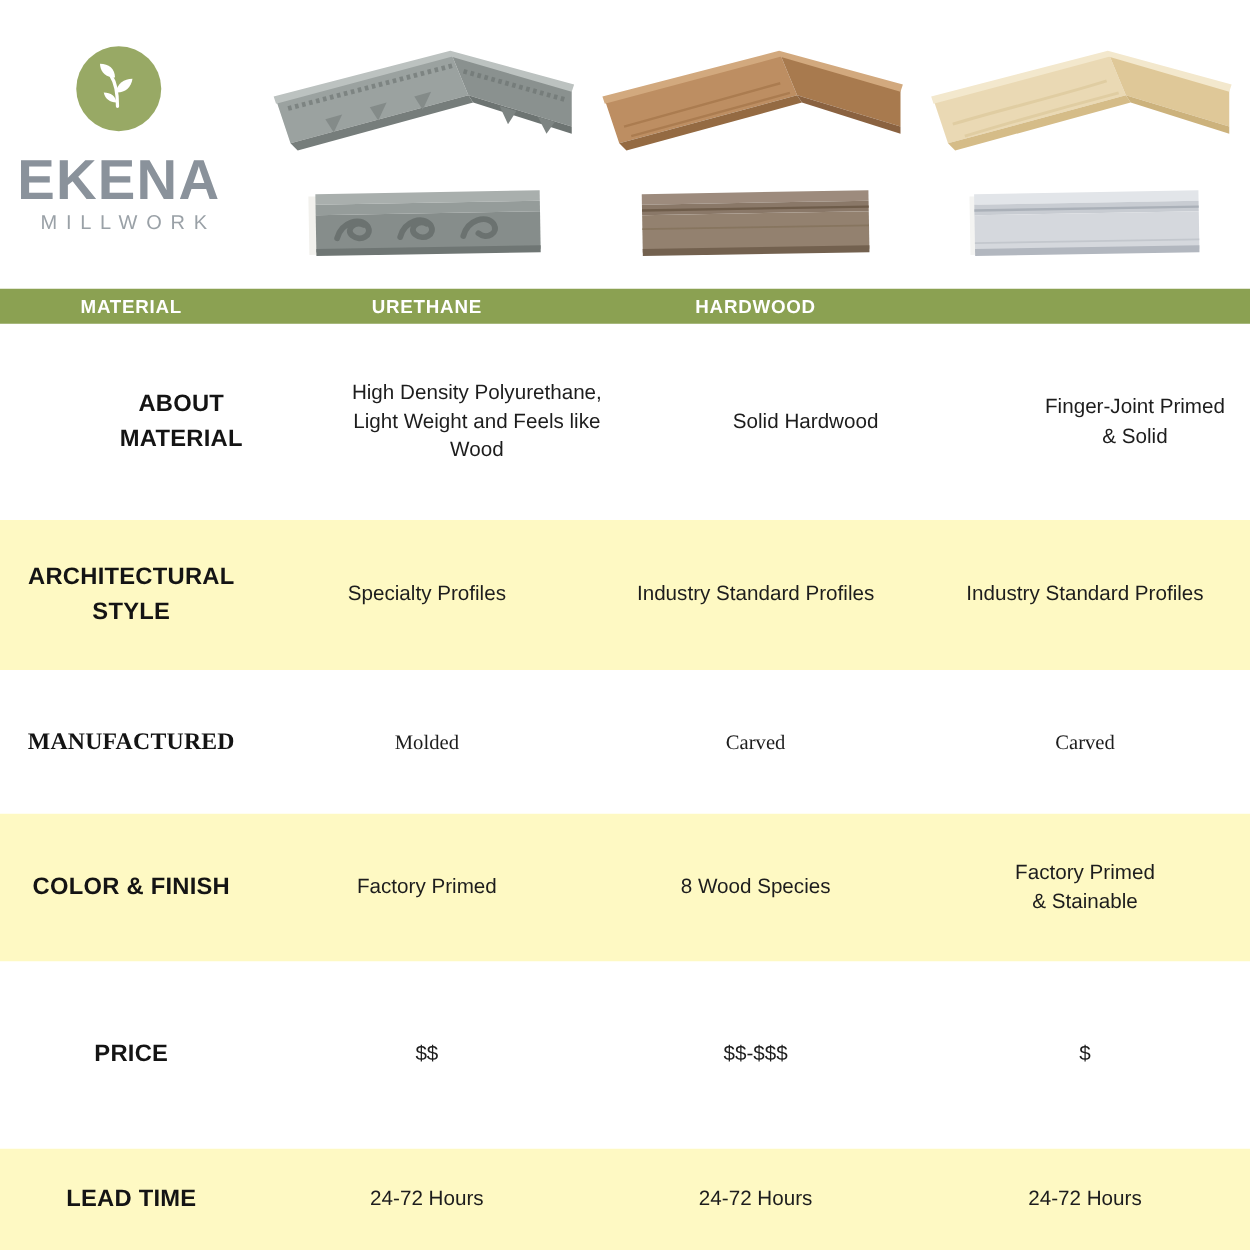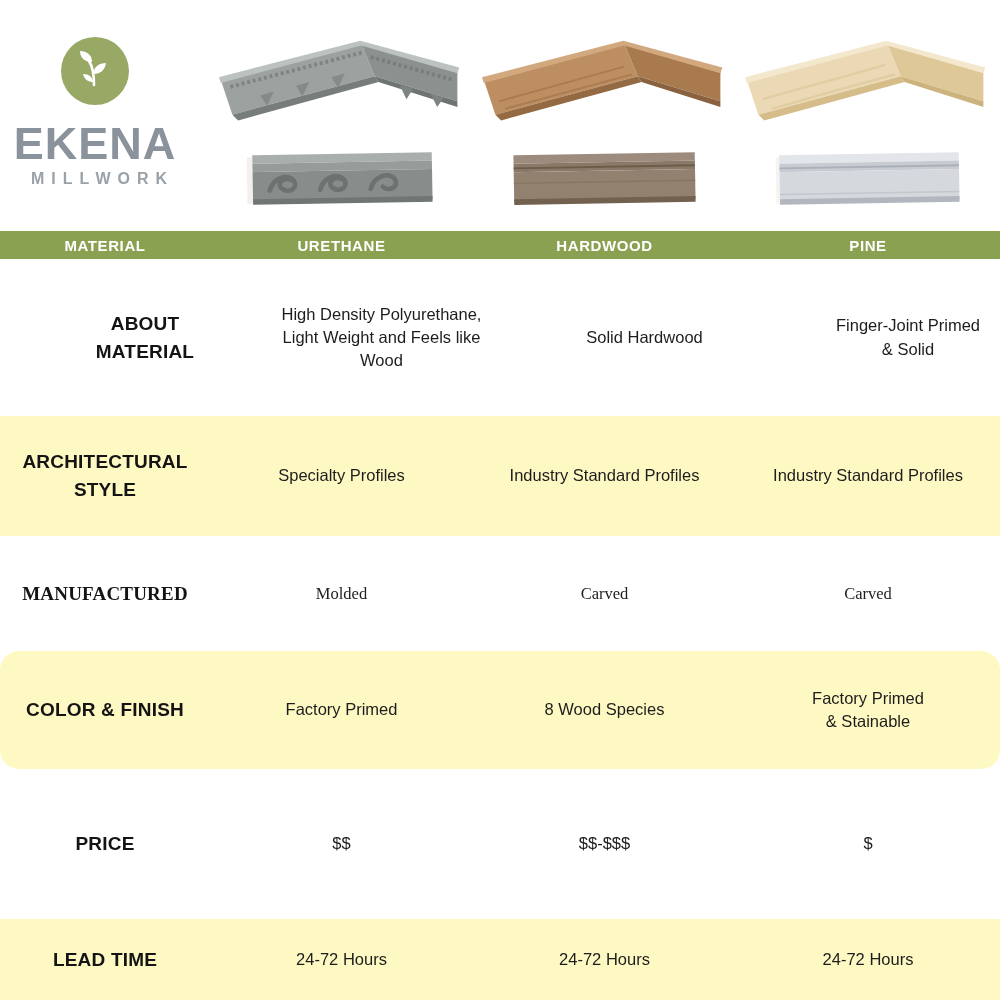--- a/index.html
+++ b/index.html
@@ -7,38 +7,38 @@
   .page { width:1000px; height:1000px; background:#ffffff; overflow:hidden; }
 
   
   .grid4 { display:grid; grid-template-columns:210px 263px 263px 264px; }
 
   
   .top-header { height:231px; align-items:start; }
   .logo-cell { display:flex; flex-direction:column; align-items:center; padding-top:37px; width:190px; }
   .logo-circle { width:68px; height:68px; border-radius:50%; background:#98a965; display:flex; align-items:center; justify-content:center; }
   .brand-name { margin-top:16px; font-size:45px; font-weight:bold; letter-spacing:1px; color:#8a929b; line-height:1; }
-  .brand-sub { margin-top:5px; font-size:16px; font-weight:700; letter-spacing:7px; color:#9aa1a7; line-height:1; text-indent:4px;margin-left:11px; }
+  .brand-sub { margin-top:5px; font-size:16px; font-weight:400; letter-spacing:7px; color:#9aa1a7; line-height:1; text-indent:4px;margin-left:11px; }
   .img-cell { display:flex; flex-direction:column; align-items:center; padding-top:32px; gap:14px; }
   .crown-svg { width:250px; height:100px; }
   .trim-svg { width:215px; height:66px; }
 
   
   .band { height:28px; background:#8ba152; align-items:center; }
   .band span { display:block; text-align:center; color:#ffffff; font-size:15px; letter-spacing:0.6px; }
   .band .mat { font-weight:600; }
   .band .col { font-weight:bold; }
 
   
   .trow { align-items:center; }
   .trow.gray { background:#fef9c3; }
   .trow .label { text-align:center; font-weight:bold; font-size:19px; color:#141414; letter-spacing:0.2px; white-space:pre-line; line-height:1.45; padding:0 10px; }
   .trow .val { text-align:center; font-size:16.5px; color:#1d1d1d; white-space:pre-line; line-height:1.4; padding:0 12px; justify-self:center; max-width:250px; }
   .r1 { height:157px;padding-left:40px; } .r2 { height:120px; } .r3 { height:115px;font-family:Liberation Serif, serif; }
-  .r4 { height:118px;border-radius:19px; } .r5 { height:150px; } .r6 { height:81px; }
+  .r4 { height:118px; } .r5 { height:150px; } .r6 { height:81px; }
 </style>
 </head>
 <body>
 
 <div class="page">
 
   <div class="grid4 top-header">
 
     <div class="logo-cell">
       <div class="logo-circle">
@@ -123,21 +123,20 @@
           <line x1="20" y1="50" x2="212" y2="50" stroke="#c3c7cd" stroke-width="1.5"></line>
         </g>
       </svg>
     </div>
   </div>
 
   <div class="grid4 band">
     <span class="mat">MATERIAL</span>
     <span class="col">URETHANE</span>
     <span class="col">HARDWOOD</span>
-    <span class="col">PINE</span>
   </div>
 
   <div class="grid4 trow r1">
     <div class="label">ABOUT
 MATERIAL</div>
     <div class="val">High Density Polyurethane,
 Light Weight and Feels like
 Wood</div>
     <div class="val">Solid Hardwood</div>
     <div class="val">Finger-Joint Primed

